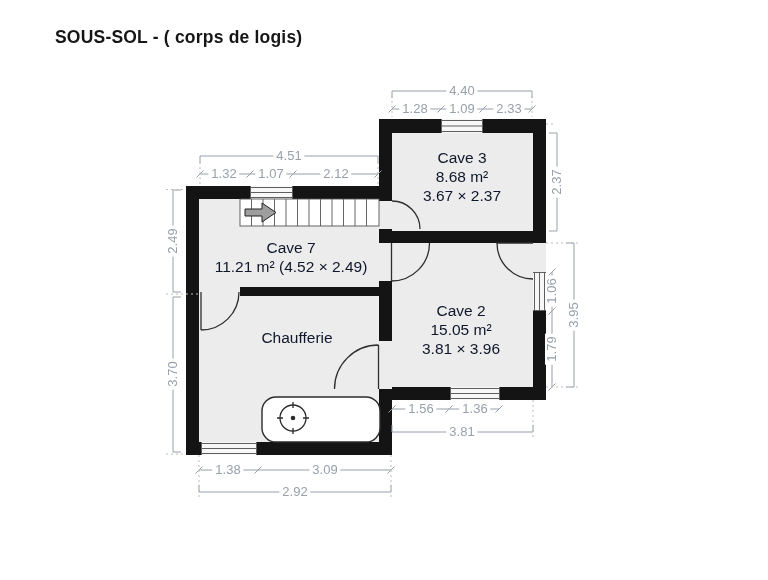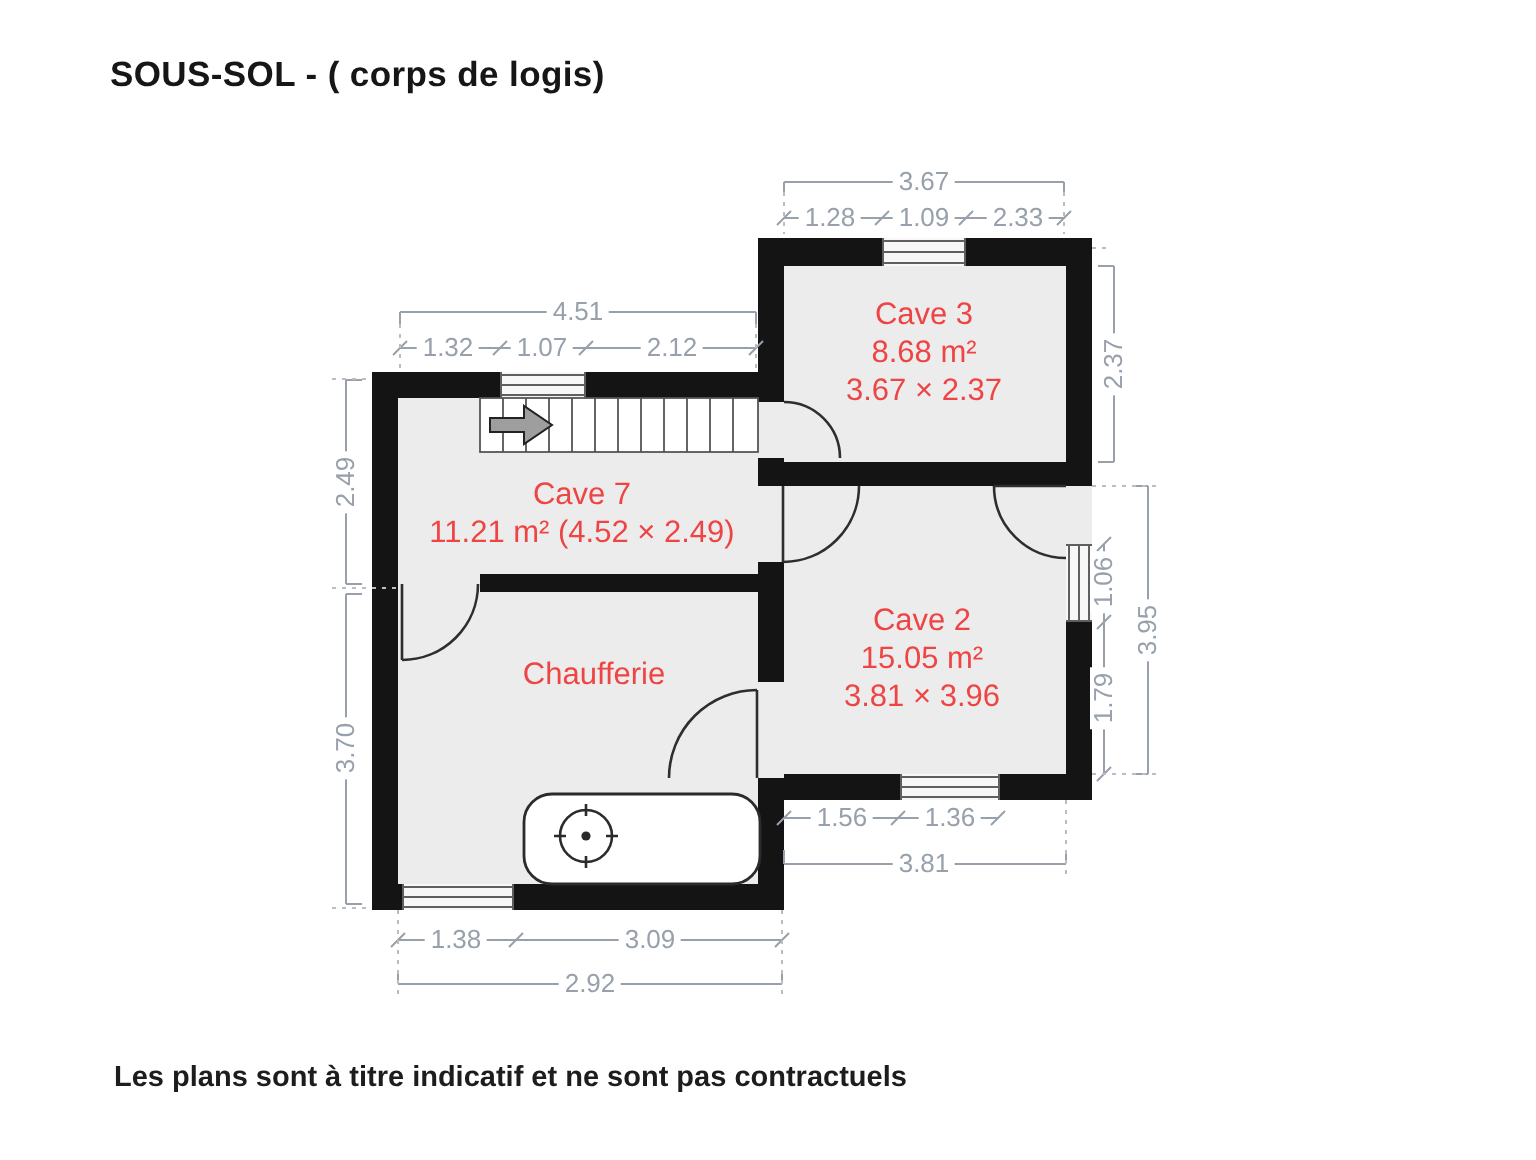--- a/index.html
+++ b/index.html
@@ -7,21 +7,21 @@
         font-family:"Liberation Sans",sans-serif;}
   .plan-svg{position:absolute;left:0;top:0;}
   .page-title{position:absolute;left:55px;top:27px;font-size:17.5px;font-weight:bold;
         color:#161616;letter-spacing:.2px;white-space:nowrap;}
   .disclaimer{position:absolute;left:57px;top:531px;font-size:14.5px;font-weight:bold;
         color:#1d1d1d;white-space:nowrap;}
   .dim-label{position:absolute;transform:translate(-50%,-50%);background:#fff;
         padding:0 3px;font-size:13px;color:#97a0ab;white-space:nowrap;line-height:14px;}
   .dim-label.v{transform:translate(-50%,-50%) rotate(-90deg);}
   .room-label{position:absolute;transform:translateX(-50%);text-align:center;
-        font-size:15.5px;color:#ef4444;white-space:nowrap;line-height:19px;}
+        font-size:15.5px;color:#0f172a;white-space:nowrap;line-height:19px;}
 </style>
 </head>
 <body>
 
 <div class="page">
 
   <div class="page-title">SOUS-SOL - ( corps de logis)</div>
 
   <svg class="plan-svg" width="768" height="580" viewBox="0 0 768 580">
 
@@ -124,21 +124,21 @@
   </div>
   <div class="room-label" style="left:297px;top:328px">
     <div>Chaufferie</div>
   </div>
   <div class="room-label" style="left:461px;top:301px">
     <div>Cave 2</div>
     <div>15.05 m²</div>
     <div>3.81 × 3.96</div>
   </div>
 
-  <span class="dim-label" style="left:462px;top:91px">3.67</span>
+  <span class="dim-label" style="left:462px;top:91px">4.40</span>
   <span class="dim-label" style="left:415px;top:109px">1.28</span>
   <span class="dim-label" style="left:462px;top:109px">1.09</span>
   <span class="dim-label" style="left:509px;top:109px">2.33</span>
 
   <span class="dim-label" style="left:289px;top:156px">4.51</span>
   <span class="dim-label" style="left:224px;top:174px">1.32</span>
   <span class="dim-label" style="left:271px;top:174px">1.07</span>
   <span class="dim-label" style="left:336px;top:174px">2.12</span>
 
   <span class="dim-label v" style="left:173px;top:241px">2.49</span>
@@ -150,14 +150,13 @@
   <span class="dim-label v" style="left:574px;top:315px">3.95</span>
 
   <span class="dim-label" style="left:421px;top:409px">1.56</span>
   <span class="dim-label" style="left:475px;top:409px">1.36</span>
   <span class="dim-label" style="left:462px;top:432px">3.81</span>
 
   <span class="dim-label" style="left:228px;top:470px">1.38</span>
   <span class="dim-label" style="left:325px;top:470px">3.09</span>
   <span class="dim-label" style="left:295px;top:492px">2.92</span>
 
-  <div class="disclaimer">Les plans sont à titre indicatif et ne sont pas contractuels</div>
 </div>
 
 </body></html>

